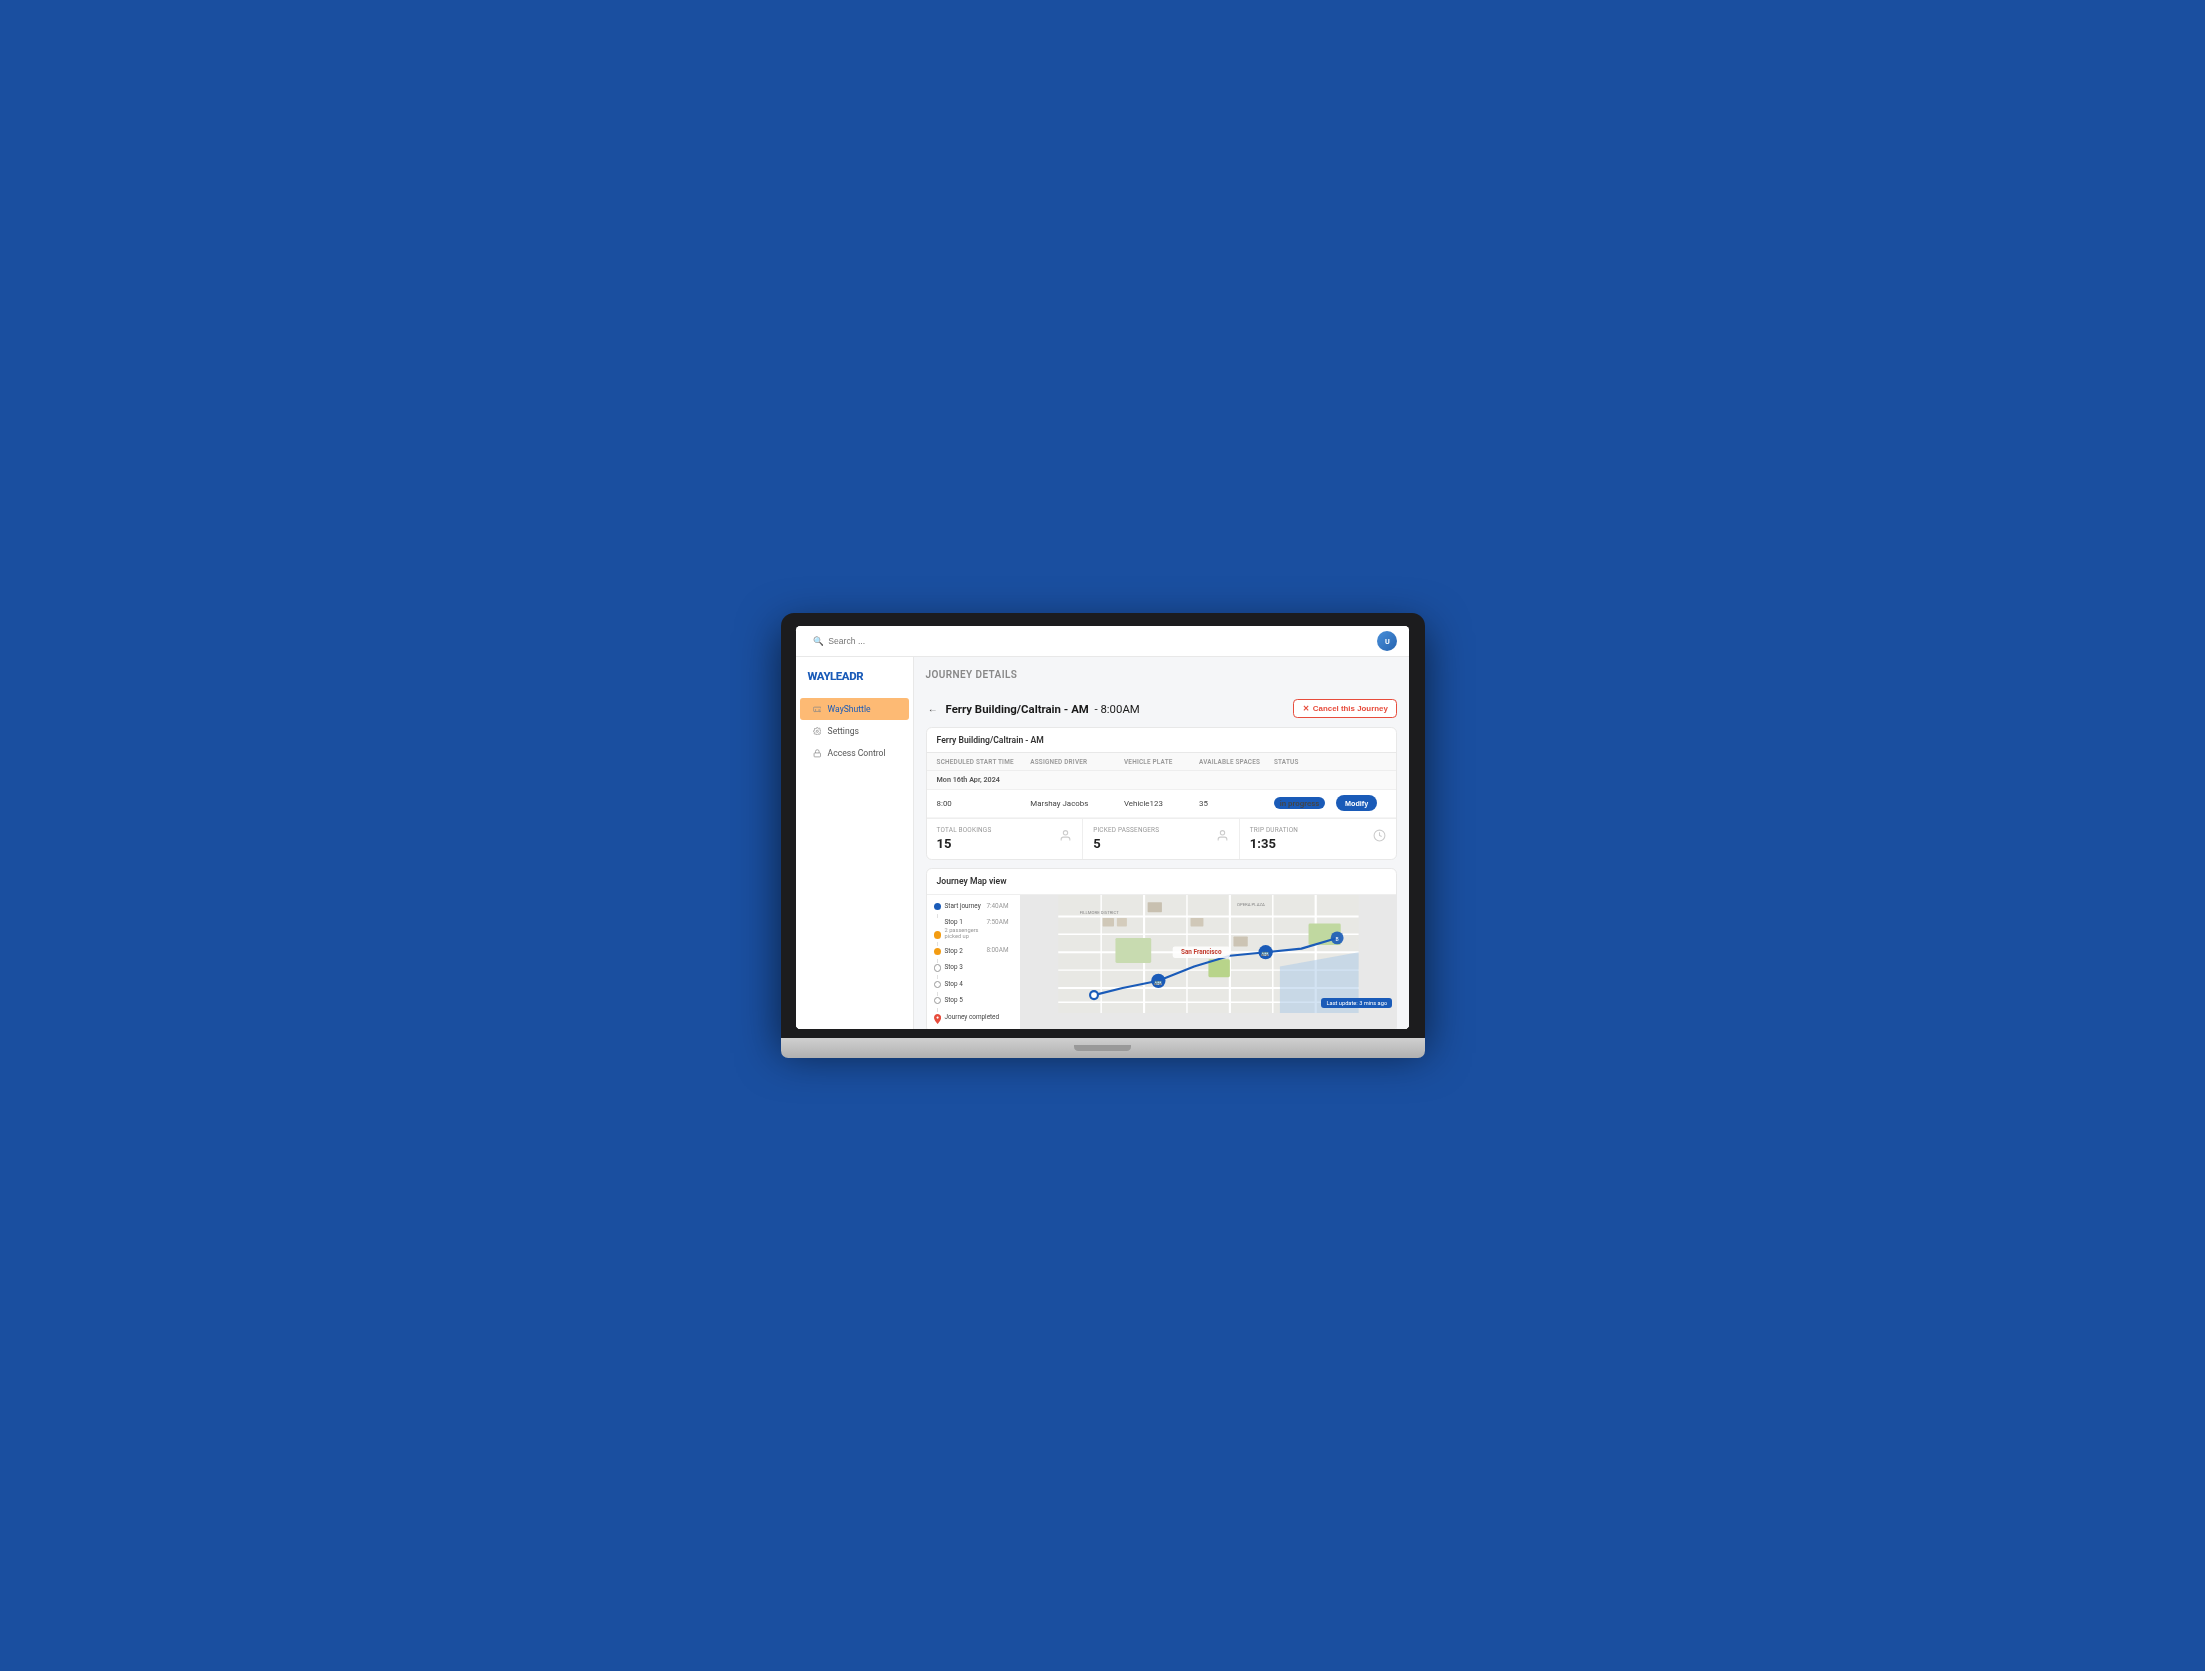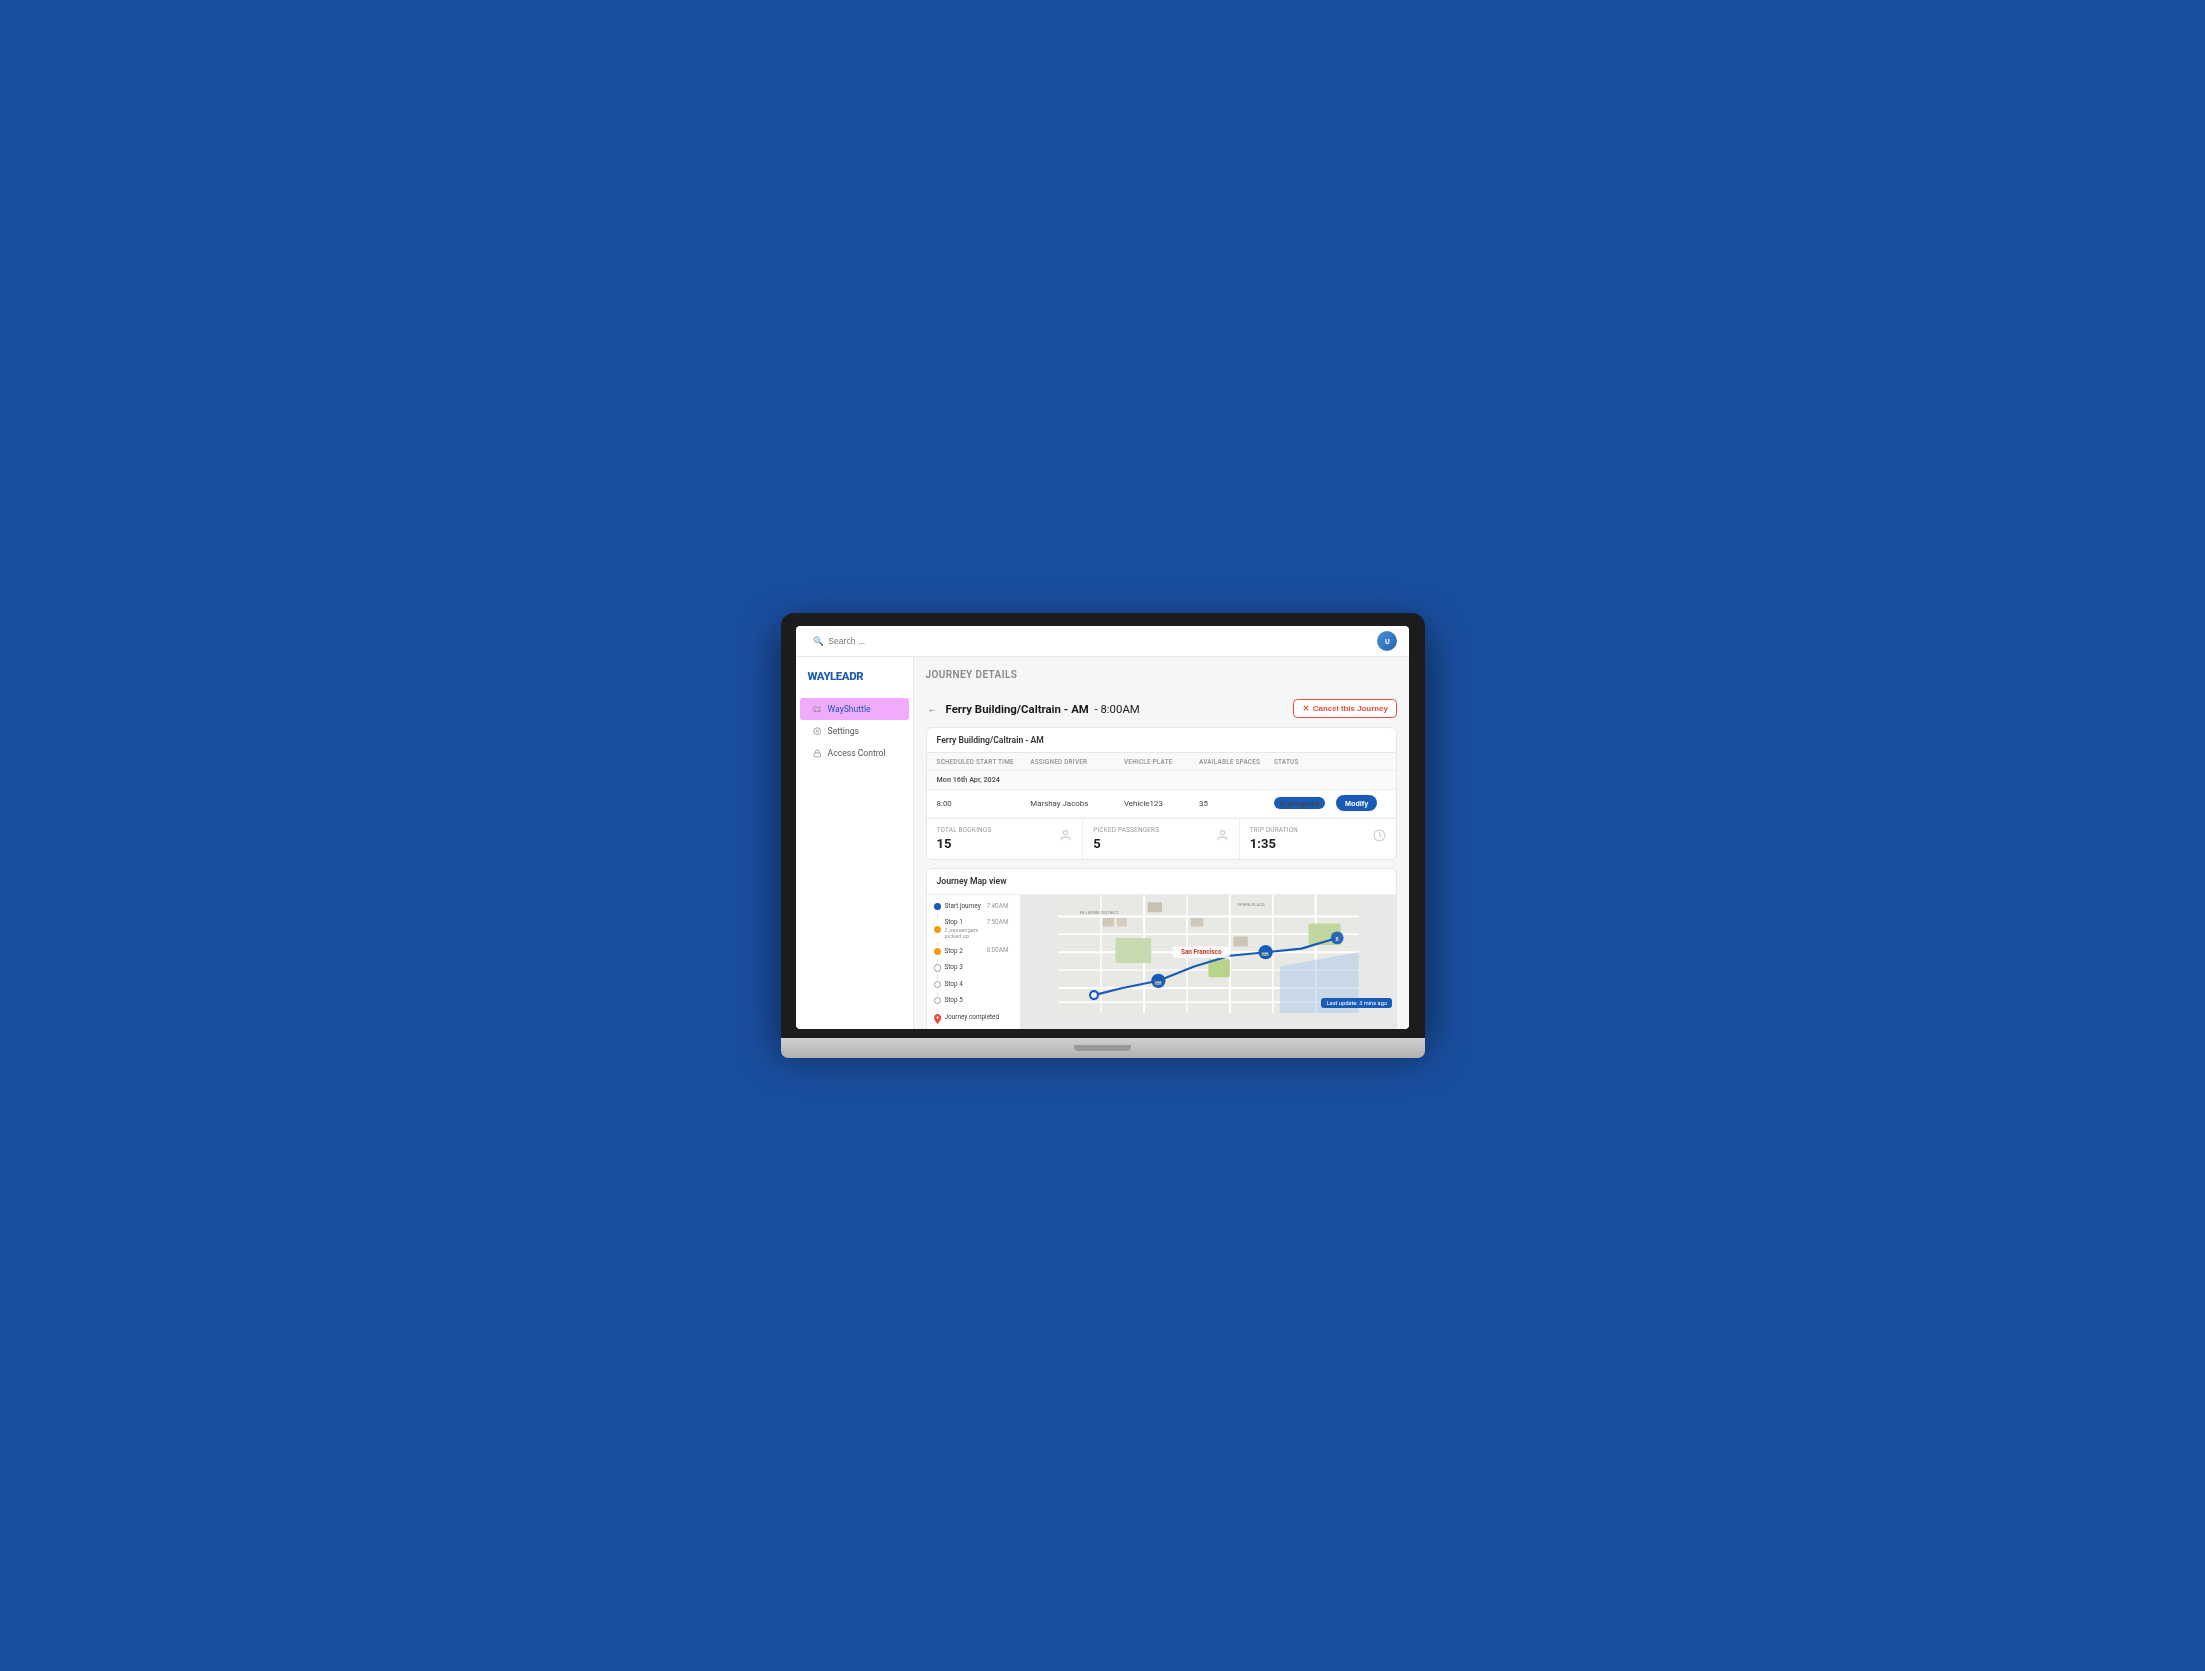--- a/index.html
+++ b/index.html
@@ -125,21 +125,21 @@
       display: flex;
       align-items: center;
       gap: 5.7px;
       padding: 5.7px 11.4px;
       font-size: 8.6px;
       color: #555;
       cursor: pointer;
       border-radius: 2.9px;
       margin: 0.7px 4.3px;
     }
-    .sidebar-nav-item.active { background: #f0abfc; color: #1a5bb8; }
+    .sidebar-nav-item.active { background: #fdba74; color: #1a5bb8; }
     .sidebar-icon {
       width: 10px;
       height: 10px;
       display: flex;
       align-items: center;
       justify-content: center;
       color: #888;
     }
 
     
@@ -354,21 +354,21 @@
       text-align: left;
     }
     .stop-row {
       display: flex;
       justify-content: space-between;
       align-items: flex-start;
       margin-bottom: 3.6px;
     }
     .stop-left {
       display: flex;
-      align-items: center;
+      align-items: flex-end;
       gap: 3.6px;
     }
     .sub-text {
       font-size: 5.7px;
       color: #999;
     }
     .map-img {
       flex: 1;
       position: relative;
       overflow: hidden;

